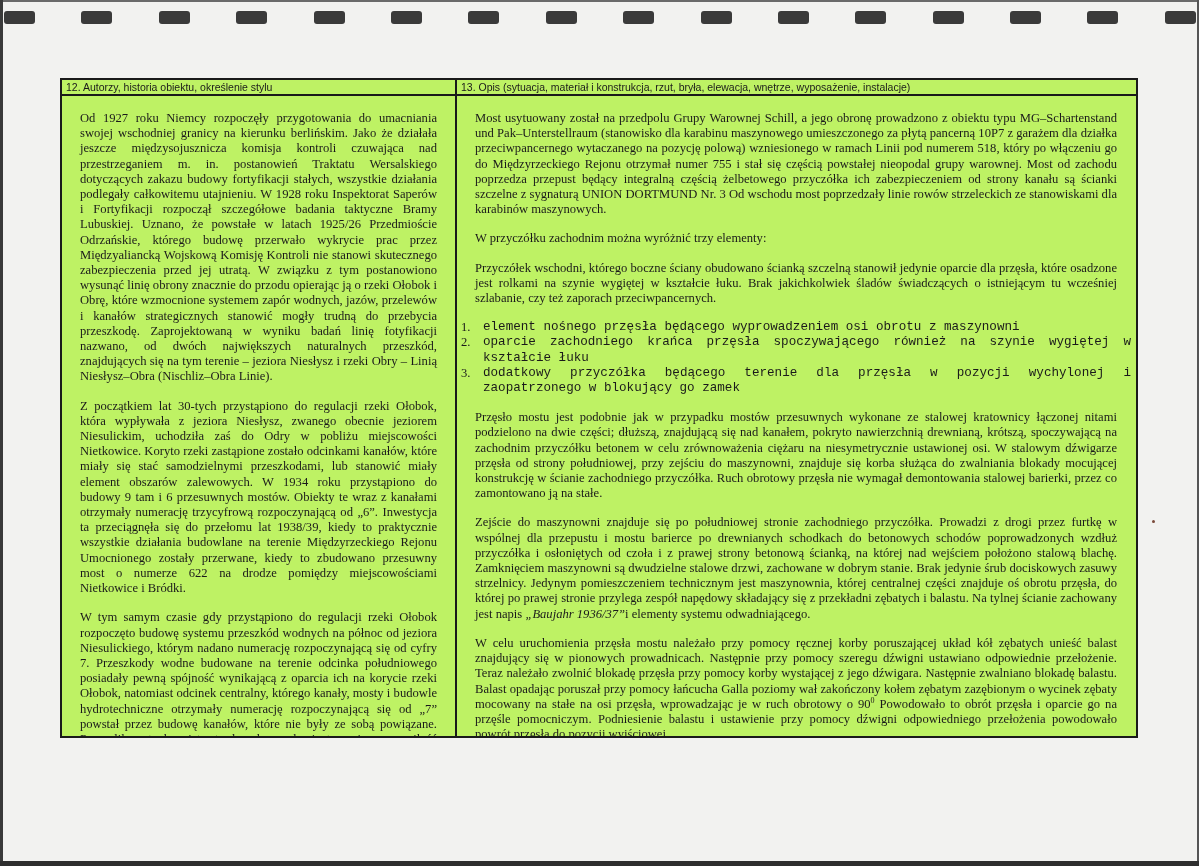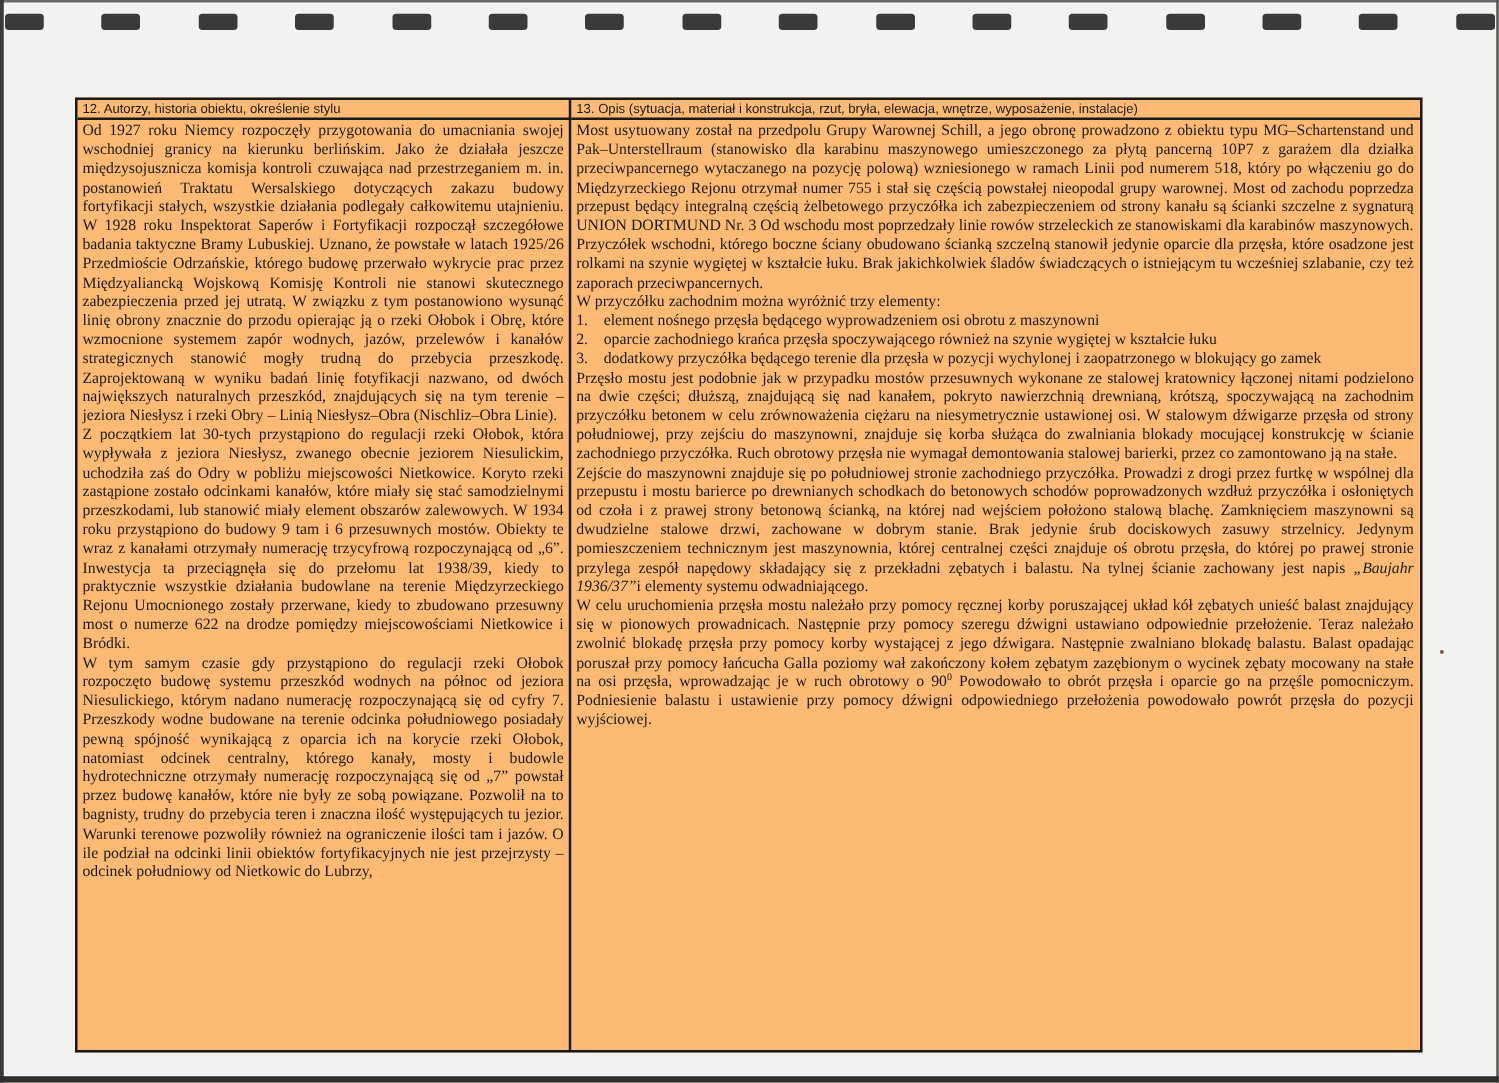--- a/index.html
+++ b/index.html
@@ -18,50 +18,50 @@
   .binding-holes {
     position: absolute; top: 11px; left: 4px; width: 1192px; height: 14px;
     display: flex; justify-content: space-between;
   }
   .hole {
     width: 31px; height: 13px; background: #3a3a3a; border-radius: 3px;
   }
 
   .form-table {
     position: absolute; left: 60px; top: 78px;
-    width: 1078px; height: 764px;
+    width: 1078px; height: 660px;
     border: 2px solid #1a1a1a;
     box-sizing: border-box;
     display: grid;
     grid-template-columns: 395px 1fr;
     grid-template-rows: 16px 1fr;
-    background: #fdba74;
+    background: #bef264;
   }
   .hdr {
     font-family: "Liberation Sans", sans-serif;
     font-size: 10.5px;
     line-height: 15px;
     padding: 0 4px;
     border-bottom: 2px solid #1a1a1a;
     white-space: nowrap; overflow: hidden;
   }
   .hdr.left { border-right: 2px solid #1a1a1a; }
   .cell {
     font-size: 12.6px;
     line-height: 15.2px;
     padding: 1px 4px 0 4px;
     overflow: hidden;
   }
   .cell.left { border-right: 2px solid #1a1a1a; text-align: justify; }
   .cell.right { text-align: justify; padding-right: 5px; }
-  .para { margin: 0; }
+  .para { margin: 14px; }
   ol.elements { margin: 0; padding: 0; list-style: none; }
   ol.elements li { display: flex; }
   .num { width: 22px; flex: none; }
-  .item-text { flex: 1; }
+  .item-text { flex: 1; font-family: Liberation Mono, monospace; }
   .italic { font-style: italic; }
   sup { font-size: 8px; line-height: 0; }
 
   .speck { position: absolute; left: 1152px; top: 520px; width: 3px; height: 3px; background: #7a4a3a; border-radius: 50%; }
 </style>
 </head>
 <body>
 
 <div class="page-edge-top"></div>
 <div class="page-edge-left"></div>
@@ -92,22 +92,22 @@
   <div class="hdr right">13. Opis (sytuacja, materiał i konstrukcja, rzut, bryła, elewacja, wnętrze, wyposażenie, instalacje)</div>
 
   <div class="cell left">
     <p class="para">Od 1927 roku Niemcy rozpoczęły przygotowania do umacniania swojej wschodniej granicy na kierunku berlińskim. Jako że działała jeszcze międzysojusznicza komisja kontroli czuwająca nad przestrzeganiem m. in. postanowień Traktatu Wersalskiego dotyczących zakazu budowy fortyfikacji stałych, wszystkie działania podlegały całkowitemu utajnieniu. W 1928 roku Inspektorat Saperów i Fortyfikacji rozpoczął szczegółowe badania taktyczne Bramy Lubuskiej. Uznano, że powstałe w latach 1925/26 Przedmioście Odrzańskie, którego budowę przerwało wykrycie prac przez Międzyaliancką Wojskową Komisję Kontroli nie stanowi skutecznego zabezpieczenia przed jej utratą. W związku z tym postanowiono wysunąć linię obrony znacznie do przodu opierając ją o rzeki Ołobok i Obrę, które wzmocnione systemem zapór wodnych, jazów, przelewów i kanałów strategicznych stanowić mogły trudną do przebycia przeszkodę. Zaprojektowaną w wyniku badań linię fotyfikacji nazwano, od dwóch największych naturalnych przeszkód, znajdujących się na tym terenie – jeziora Niesłysz i rzeki Obry – Linią Niesłysz–Obra (Nischliz–Obra Linie).</p>
     <p class="para">Z początkiem lat 30-tych przystąpiono do regulacji rzeki Ołobok, która wypływała z jeziora Niesłysz, zwanego obecnie jeziorem Niesulickim, uchodziła zaś do Odry w pobliżu miejscowości Nietkowice. Koryto rzeki zastąpione zostało odcinkami kanałów, które miały się stać samodzielnymi przeszkodami, lub stanowić miały element obszarów zalewowych. W 1934 roku przystąpiono do budowy 9 tam i 6 przesuwnych mostów. Obiekty te wraz z kanałami otrzymały numerację trzycyfrową rozpoczynającą od „6”. Inwestycja ta przeciągnęła się do przełomu lat 1938/39,  kiedy to praktycznie wszystkie działania budowlane na terenie Międzyrzeckiego Rejonu Umocnionego zostały przerwane, kiedy to zbudowano przesuwny most o numerze 622 na drodze pomiędzy miejscowościami Nietkowice i Bródki.</p>
     <p class="para">W tym samym czasie gdy przystąpiono do regulacji rzeki Ołobok rozpoczęto budowę systemu przeszkód wodnych na północ od jeziora Niesulickiego, którym nadano numerację rozpoczynającą się od cyfry 7. Przeszkody wodne budowane na terenie odcinka południowego posiadały pewną spójność wynikającą z oparcia ich na korycie rzeki Ołobok, natomiast odcinek centralny, którego kanały, mosty i budowle hydrotechniczne otrzymały numerację rozpoczynającą się od „7” powstał przez budowę kanałów, które nie były ze sobą powiązane. Pozwolił na to bagnisty, trudny do przebycia teren i znaczna ilość występujących tu jezior. Warunki terenowe pozwoliły również na ograniczenie ilości tam i jazów. O ile podział na odcinki linii obiektów fortyfikacyjnych nie jest przejrzysty –odcinek południowy od Nietkowic do Lubrzy,</p>
   </div>
 
   <div class="cell right">
     <p class="para">Most usytuowany został na przedpolu Grupy Warownej Schill, a jego obronę prowadzono z obiektu typu MG–Schartenstand und Pak–Unterstellraum (stanowisko dla karabinu maszynowego umieszczonego za płytą pancerną 10P7 z garażem dla działka przeciwpancernego wytaczanego na pozycję polową) wzniesionego w ramach Linii pod numerem 518, który po włączeniu go do Międzyrzeckiego Rejonu otrzymał numer 755 i stał się częścią powstałej nieopodal grupy warownej. Most od zachodu poprzedza przepust będący integralną częścią żelbetowego przyczółka ich zabezpieczeniem od strony kanału są ścianki szczelne z sygnaturą UNION DORTMUND Nr. 3 Od wschodu most poprzedzały linie rowów strzeleckich ze stanowiskami dla karabinów maszynowych.</p>
+    <p class="para">W przyczółku zachodnim można wyróżnić trzy elementy:</p>
     <p class="para">Przyczółek wschodni, którego boczne ściany obudowano ścianką szczelną stanowił jedynie oparcie dla przęsła, które osadzone jest rolkami na szynie wygiętej w kształcie łuku. Brak jakichkolwiek śladów świadczących o istniejącym tu wcześniej szlabanie, czy też zaporach przeciwpancernych.</p>
-    <p class="para">W przyczółku zachodnim można wyróżnić trzy elementy:</p>
     <ol class="elements">
       <li>
         <span class="num">1.</span>
         <span class="item-text">element nośnego przęsła będącego wyprowadzeniem osi obrotu z maszynowni</span>
       </li>
       <li>
         <span class="num">2.</span>
         <span class="item-text">oparcie zachodniego krańca przęsła spoczywającego również na szynie wygiętej w kształcie łuku</span>
       </li>
       <li>

